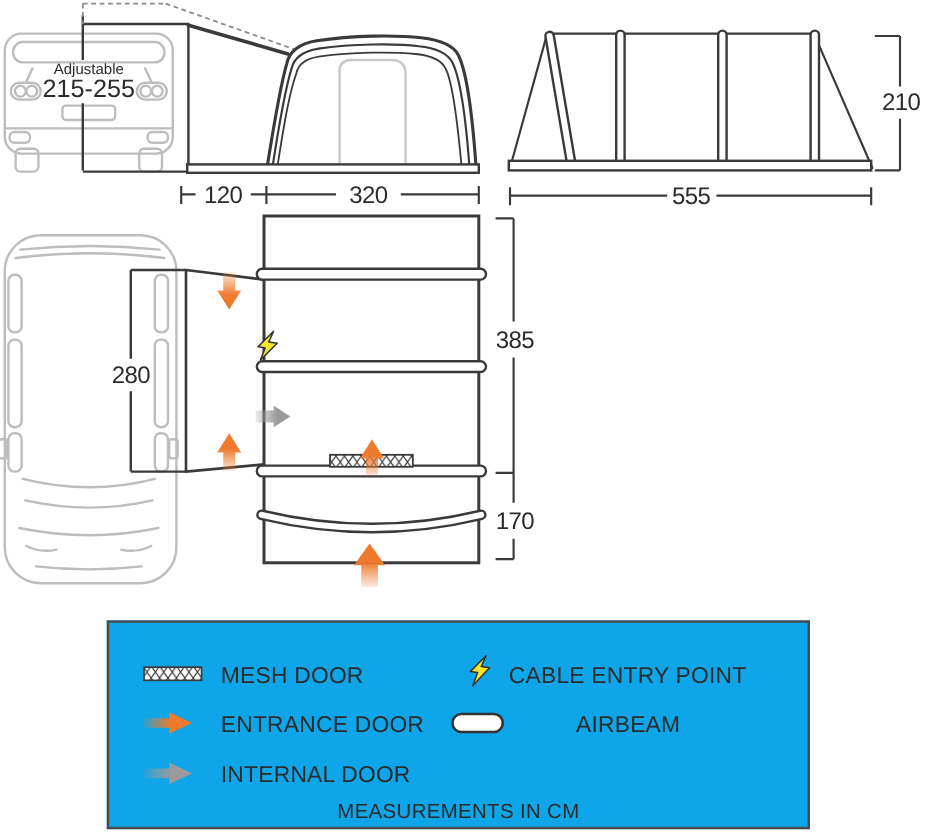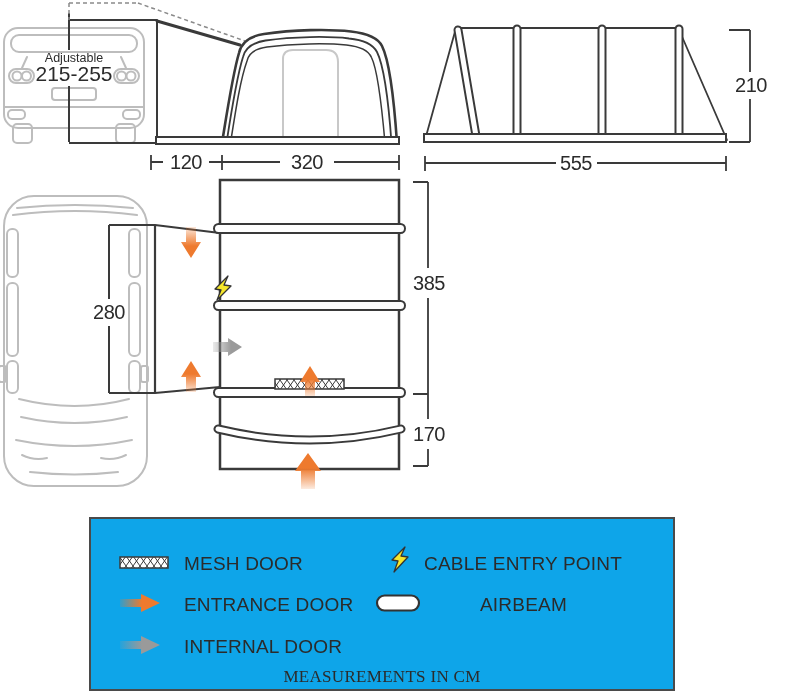--- a/index.html
+++ b/index.html
@@ -224,16 +224,16 @@
         <linearGradient id="gLegGray" x1="0" y1="0" x2="1" y2="0">
           <stop offset="0" stop-color="#9a9a9a" stop-opacity="0.15"></stop>
               <stop offset="0.55" stop-color="#9a9a9a" stop-opacity="1"></stop>
         </linearGradient>
       </defs>
       <path d="M1,7 H22 V2 L41,11 L22,20 V15 H1 Z" fill="url(#gLegGray)"></path>
     </svg>
   </div>
   <span class="li lbl" style="left:93px;top:128px;">INTERNAL DOOR</span>
 
-  <div class="li note" style="left:50%;top:158px;transform:translate(-50%,-50%);font-family:Liberation Serif, serif;">MEASUREMENTS IN CM</div>
+  <div class="li note" style="left:50%;top:158px;transform:translate(-50%,-50%);">MEASUREMENTS IN CM</div>
 </div>
 
 </div>
 
 </body></html>

